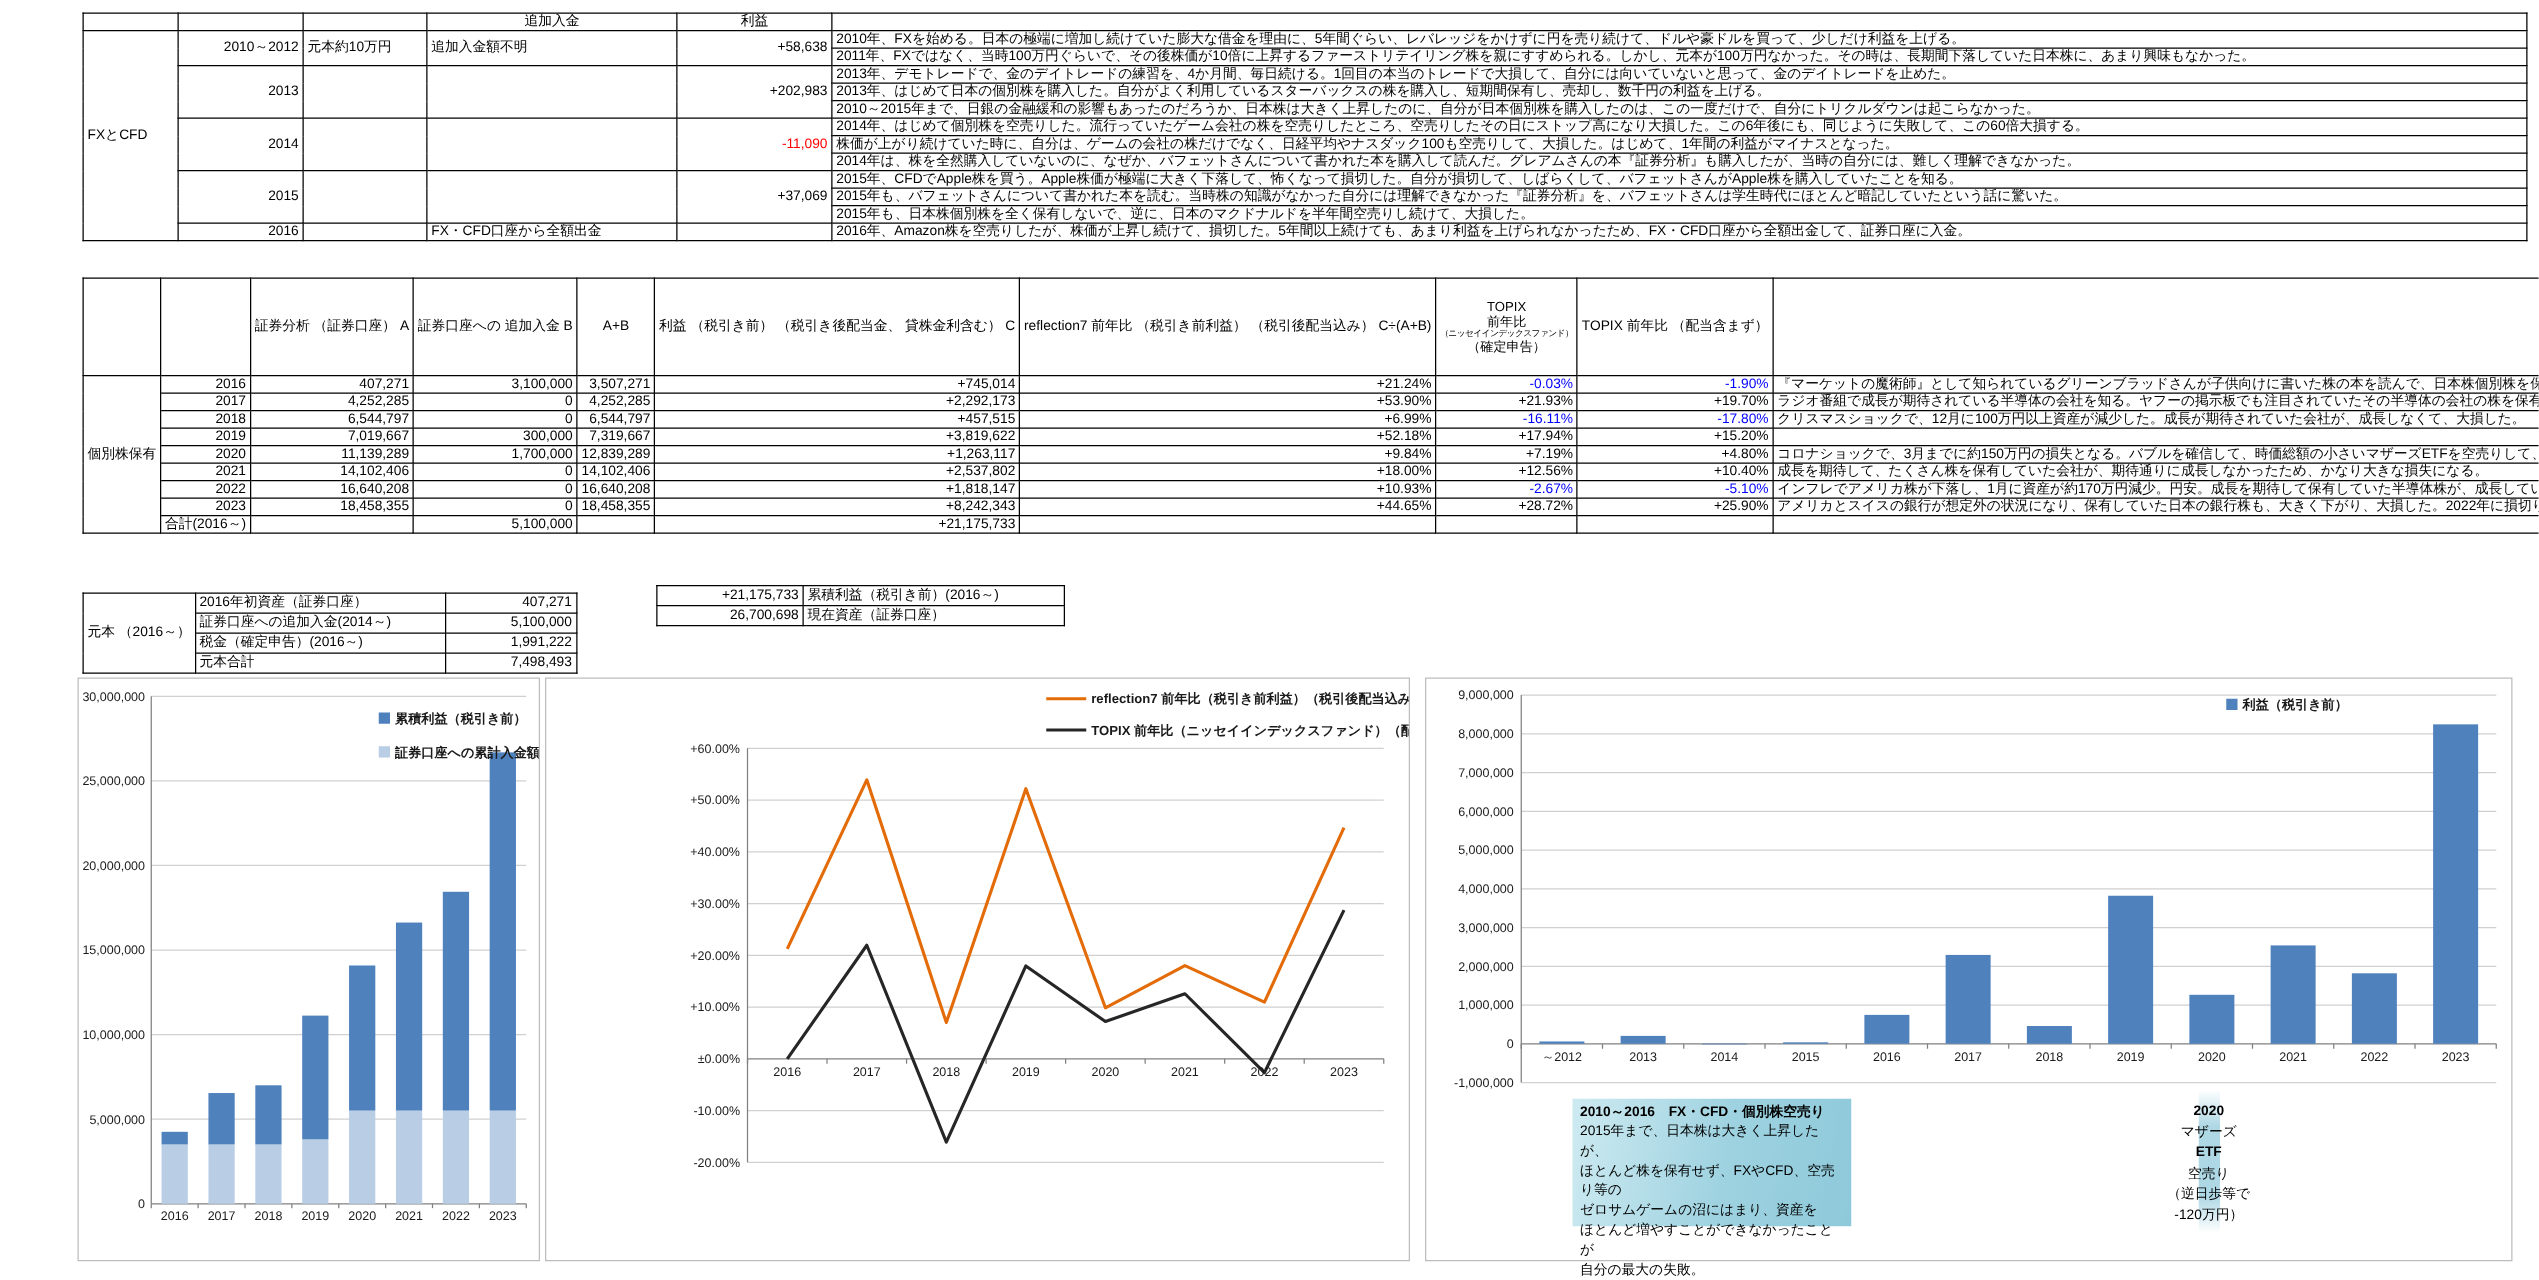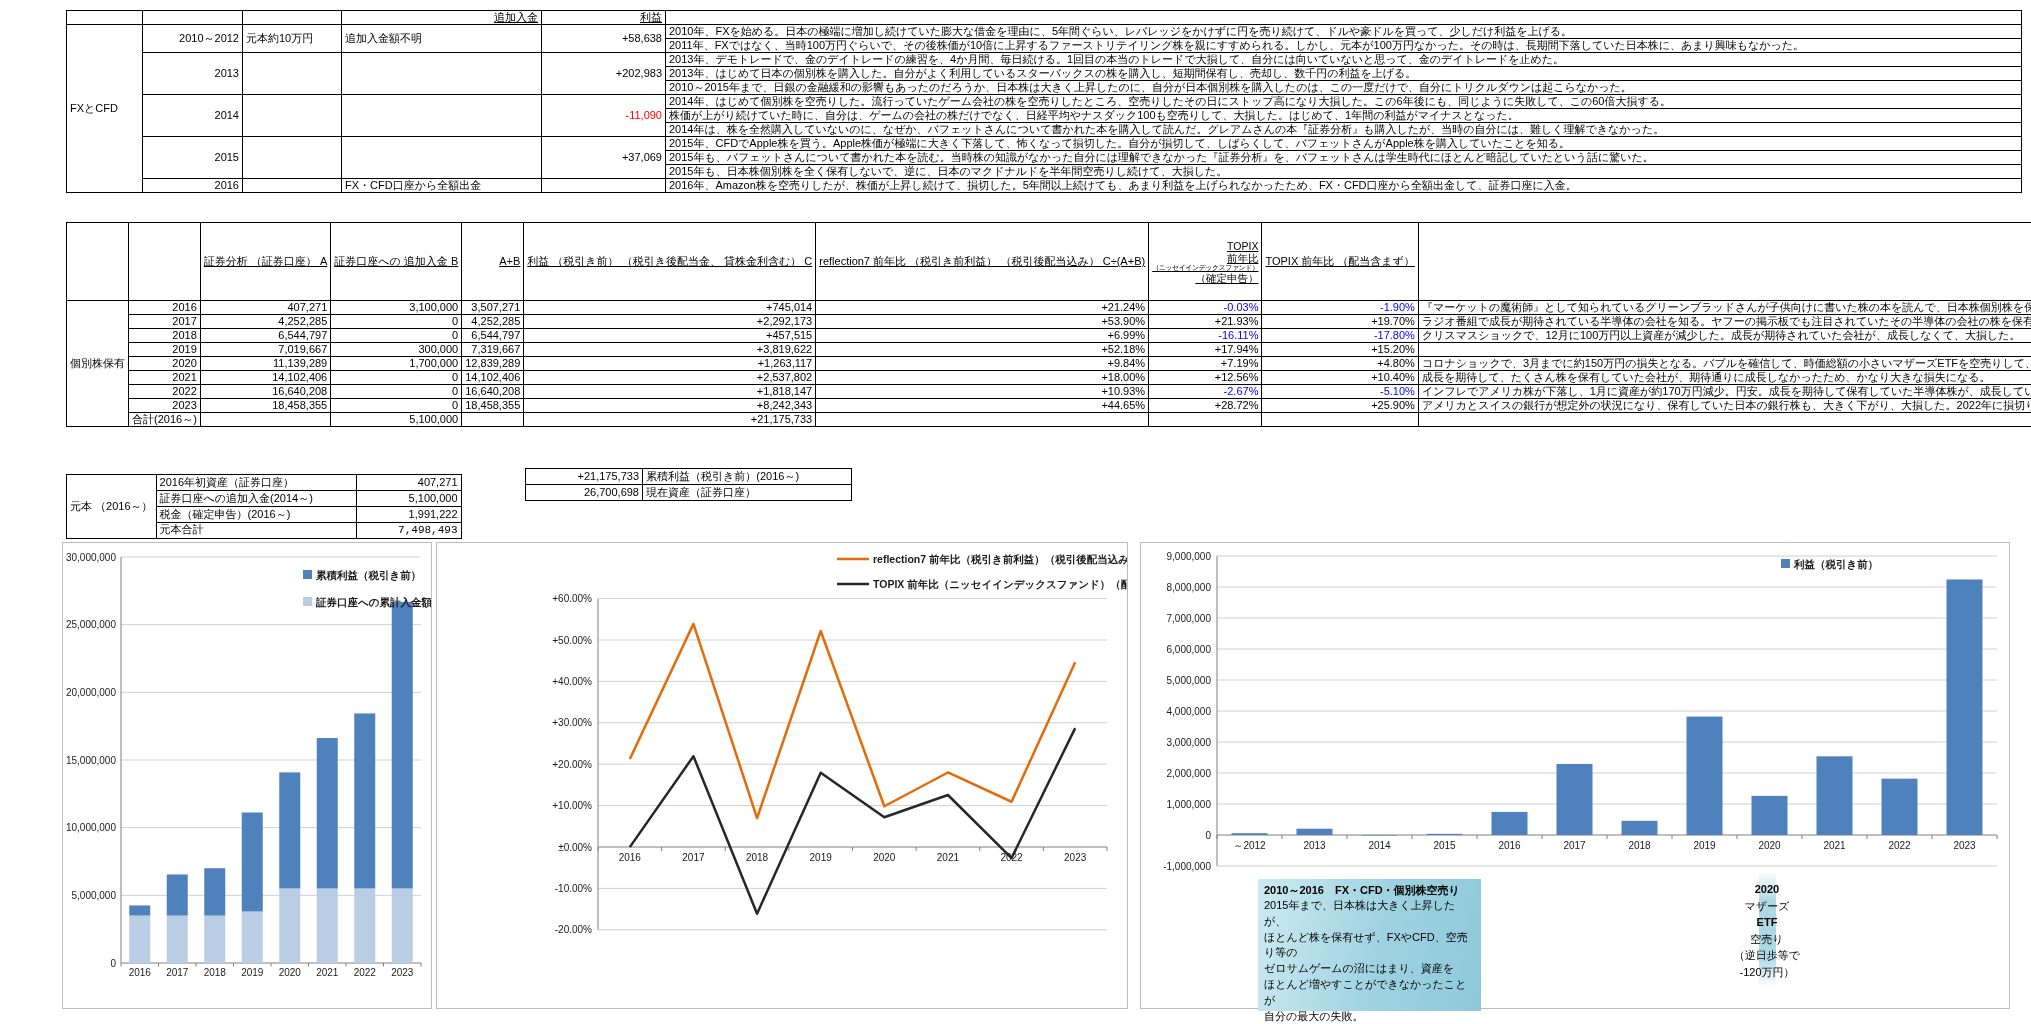--- a/index.html
+++ b/index.html
@@ -4,32 +4,32 @@
 <style>
   html,body{margin:0;padding:0;background:#fff;}
   #root{position:relative;width:2031px;height:1024px;background:#ffffff;overflow:hidden;
         font-family:"Liberation Sans","DejaVu Sans",sans-serif;color:#000;}
   table.xl{border-collapse:collapse;table-layout:fixed;position:absolute;background:#fff;}
   table.xl td{border:1px solid #000;font-size:11px;line-height:13px;padding:0 3px;
               white-space:nowrap;overflow:hidden;vertical-align:middle;}
   td.num{text-align:right;}
   td.top{vertical-align:top;}
   td.pre{white-space:pre-line;}
-  td.hd{font-size:10.5px;line-height:11.5px;text-align:right;vertical-align:bottom;white-space:pre-line;padding-bottom:2px;text-decoration:underline;}
+  td.hd{font-size:10.5px;line-height:11.5px;text-align:center;vertical-align:bottom;white-space:pre-line;padding-bottom:2px;}
   td.red{color:#ff0000;}
   td.blue{color:#0000ff;}
   td.nb{border:none;background:transparent;}
   td.gflag{position:relative;}
   td.gflag::before{content:"";position:absolute;left:0;top:0;width:0;height:0;
                    border-top:5px solid #2e8b3d;border-right:5px solid transparent;}
   .tinyln{font-size:7px;line-height:8px;letter-spacing:-0.5px;}
   .hline{font-size:10.5px;line-height:12px;}
   .chart-frame{position:absolute;background:#fff;border:1px solid #bdbdbd;}
   .chart-frame svg{position:absolute;left:0;top:0;}
-  #era-box{position:absolute;left:117px;top:336px;width:223px;height:132px;
+  #era-box{position:absolute;left:117px;top:336px;width:223px;height:102px;
            background:linear-gradient(100deg,#cdeaf1 0%,#9ed2e0 55%,#8ec9da 100%);
            padding:3px 6px;box-sizing:border-box;}
   #era-box .t{font-weight:bold;font-size:11px;line-height:16px;}
   #era-box .l{font-size:11px;line-height:15.8px;}
   #mothers-stripe{position:absolute;left:618px;top:330px;width:17px;height:112px;
            background:linear-gradient(180deg,rgba(160,209,224,0.05) 0%,rgba(160,209,224,0.85) 25%,
                        rgba(160,209,224,0.85) 75%,rgba(160,209,224,0.05) 100%);}
   #mothers-note{position:absolute;left:556px;top:338px;width:140px;text-align:center;}
   #mothers-note .l{font-size:11px;line-height:16.5px;}
   #mothers-note .b{font-weight:bold;}
@@ -279,21 +279,21 @@
           <td class="num">407,271</td>
         </tr>
         <tr style="height: 16px;">
           <td>証券口座への追加入金(2014～)</td>
           <td class="num">5,100,000</td>
         </tr>
         <tr style="height: 16px;">
           <td>税金（確定申告）(2016～)</td>
           <td class="num">1,991,222</td>
         </tr>
-        <tr style="height: 16px; font-family: Liberation Mono, monospace;">
+        <tr style="height: 16px;">
           <td>元本合計</td>
           <td class="num">7,498,493</td>
         </tr>
       </tbody>
     </table>
   <table class="xl" id="cumul" style="left:525px;top:468px;">
       <colgroup>
         <col style="width: 117px;">
         <col style="width: 209px;">
       </colgroup>

